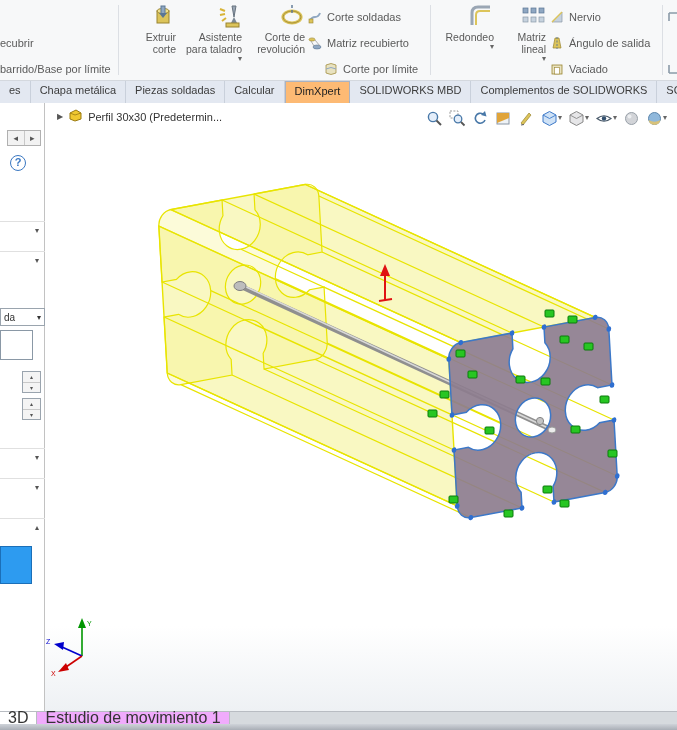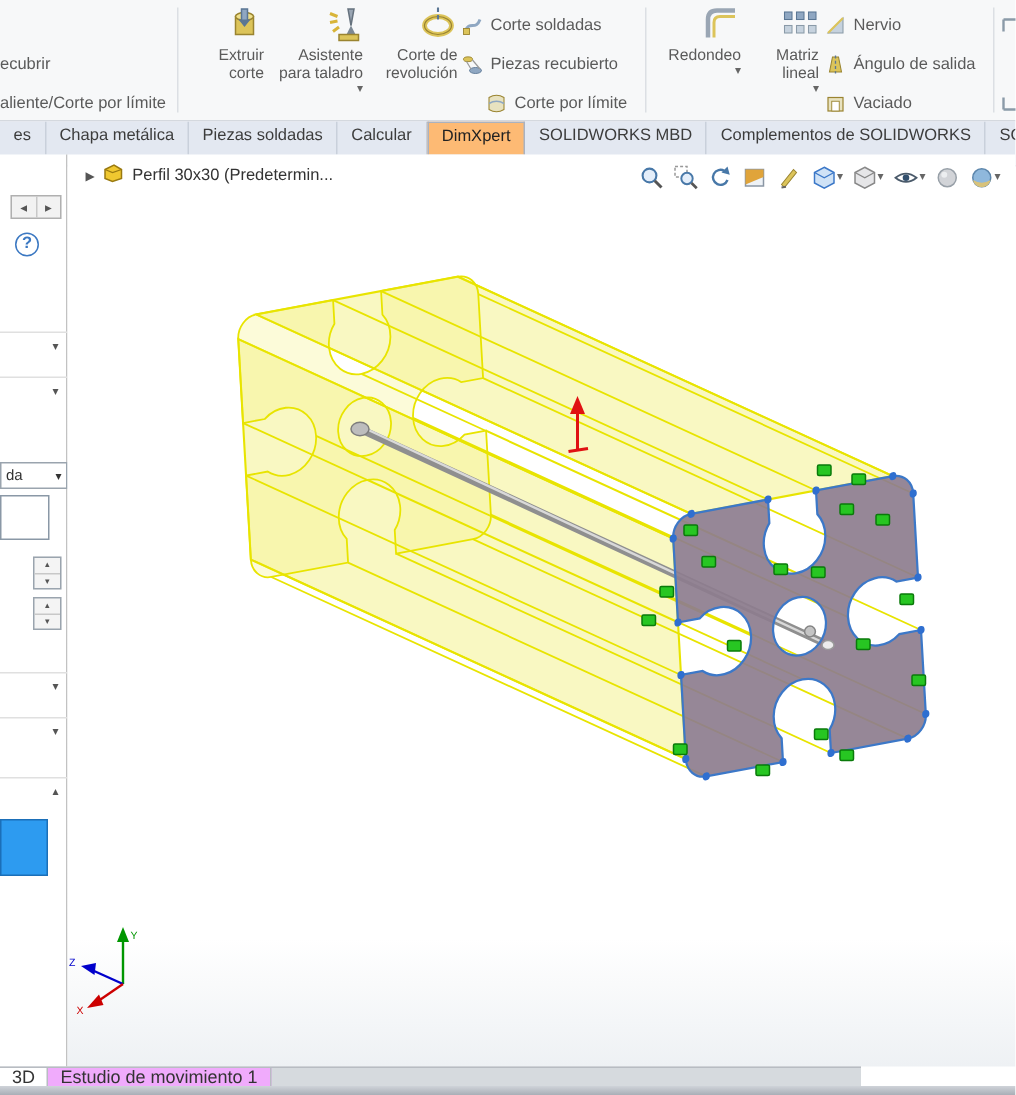--- a/index.html
+++ b/index.html
@@ -54,22 +54,22 @@
 
   
   .tree-crumb{position:absolute;top:6px;left:12px;display:flex;align-items:center;gap:5px;
     font-size:11px;color:#333;z-index:5}
   .tree-arrow{font-size:8px;color:#555}
   .hud{position:absolute;top:4px;right:8px;display:flex;align-items:center;gap:2px;z-index:5}
   .hud-btn{display:flex;align-items:center;height:22px;padding:1px 2px;border-radius:2px}
   .scene{position:absolute;top:0;left:0;width:632px;height:608px}
 
   
-  .bottom-tabs{position:absolute;top:711px;left:0;width:574px;height:13px;background:#d6dade;
-    display:flex;align-items:stretch;border-top:1px solid #b8bcc2;font-size:12px;color:#333}
+  .bottom-tabs{position:absolute;top:711px;left:0;width:677px;height:13px;background:#d6dade;
+    display:flex;align-items:stretch;border-top:1px solid #b8bcc2;font-size:16px;color:#333}
   .btab{padding:0 8px;line-height:12px;border-right:1px solid #b8bcc2;background:#f0abfc;white-space:nowrap}
   .btab.part{background:#fff}
   .statusbar{position:absolute;top:724px;left:0;width:677px;height:6px;
     background:linear-gradient(#cfd3d9,#a9aeb6)}
 
   
   .yellow-face{fill:var(--face_yellow_fill);fill-opacity:.42;stroke:var(--selection_yellow);stroke-width:1.4}
   .back-face{fill:#f4f282;fill-opacity:.30;stroke:var(--selection_yellow);stroke-width:1.2}
   .long-edges{fill:none;stroke:var(--selection_yellow);stroke-width:1.2}
   .front-face{fill:var(--front_face_fill);fill-opacity:.92;stroke:var(--edge_blue);stroke-width:1.5}
@@ -86,21 +86,21 @@
 <body>
 
 <div class="app">
 
   <div class="ribbon">
 
     <div class="rb-small" style="left:0;top:32px">
       <span>ecubrir</span>
     </div>
     <div class="rb-small" style="left:0;top:58px">
-      <span>aliente/Corte por límite</span>
+      <span>barrido/Base por límite</span>
     </div>
 
     <div class="rb-sep" style="left:118px"></div>
 
     <div class="rb-big" style="left:124px;width:52px">
       <span class="ic26">
         <svg width="26" height="26" viewBox="0 0 26 26">
           <rect x="7" y="8" width="12" height="12" fill="#dcc45a" stroke="#9a8430"></rect>
           <ellipse cx="13" cy="8" rx="6" ry="2.6" fill="#efe08c" stroke="#9a8430"></ellipse>
           <rect x="11" y="3" width="4" height="8" fill="#8fa7c2" stroke="#5a7694"></rect>
@@ -148,21 +148,21 @@
     </div>
     <div class="rb-small" style="left:308px;top:32px">
       <span class="ic14">
         <svg width="14" height="14" viewBox="0 0 14 14">
           <ellipse cx="4" cy="3.5" rx="3" ry="1.6" fill="#dcc45a" stroke="#9a8430" stroke-width=".6"></ellipse>
           <ellipse cx="9" cy="11" rx="4" ry="2" fill="#8fa7c2" stroke="#5a7694" stroke-width=".6"></ellipse>
           <line x1="3" y1="5" x2="6" y2="10" stroke="#999" stroke-width=".8"></line>
           <line x1="7" y1="4" x2="12" y2="10" stroke="#999" stroke-width=".8"></line>
         </svg>
       </span>
-      <span>Piezas recubierto</span>
+      <span>Matriz recubierto</span>
     </div>
     <div class="rb-small" style="left:324px;top:58px">
       <span class="ic14">
         <svg width="14" height="14" viewBox="0 0 14 14">
           <path d="M2 3 Q7 0 12 3 L12 11 Q7 14 2 11 Z" fill="#e8e2c0" stroke="#9a8430" stroke-width=".7"></path>
           <path d="M2 7 Q7 4 12 7" stroke="#8fa7c2" stroke-width="1" fill="none"></path>
         </svg>
       </span>
       <span>Corte por límite</span>
     </div>

